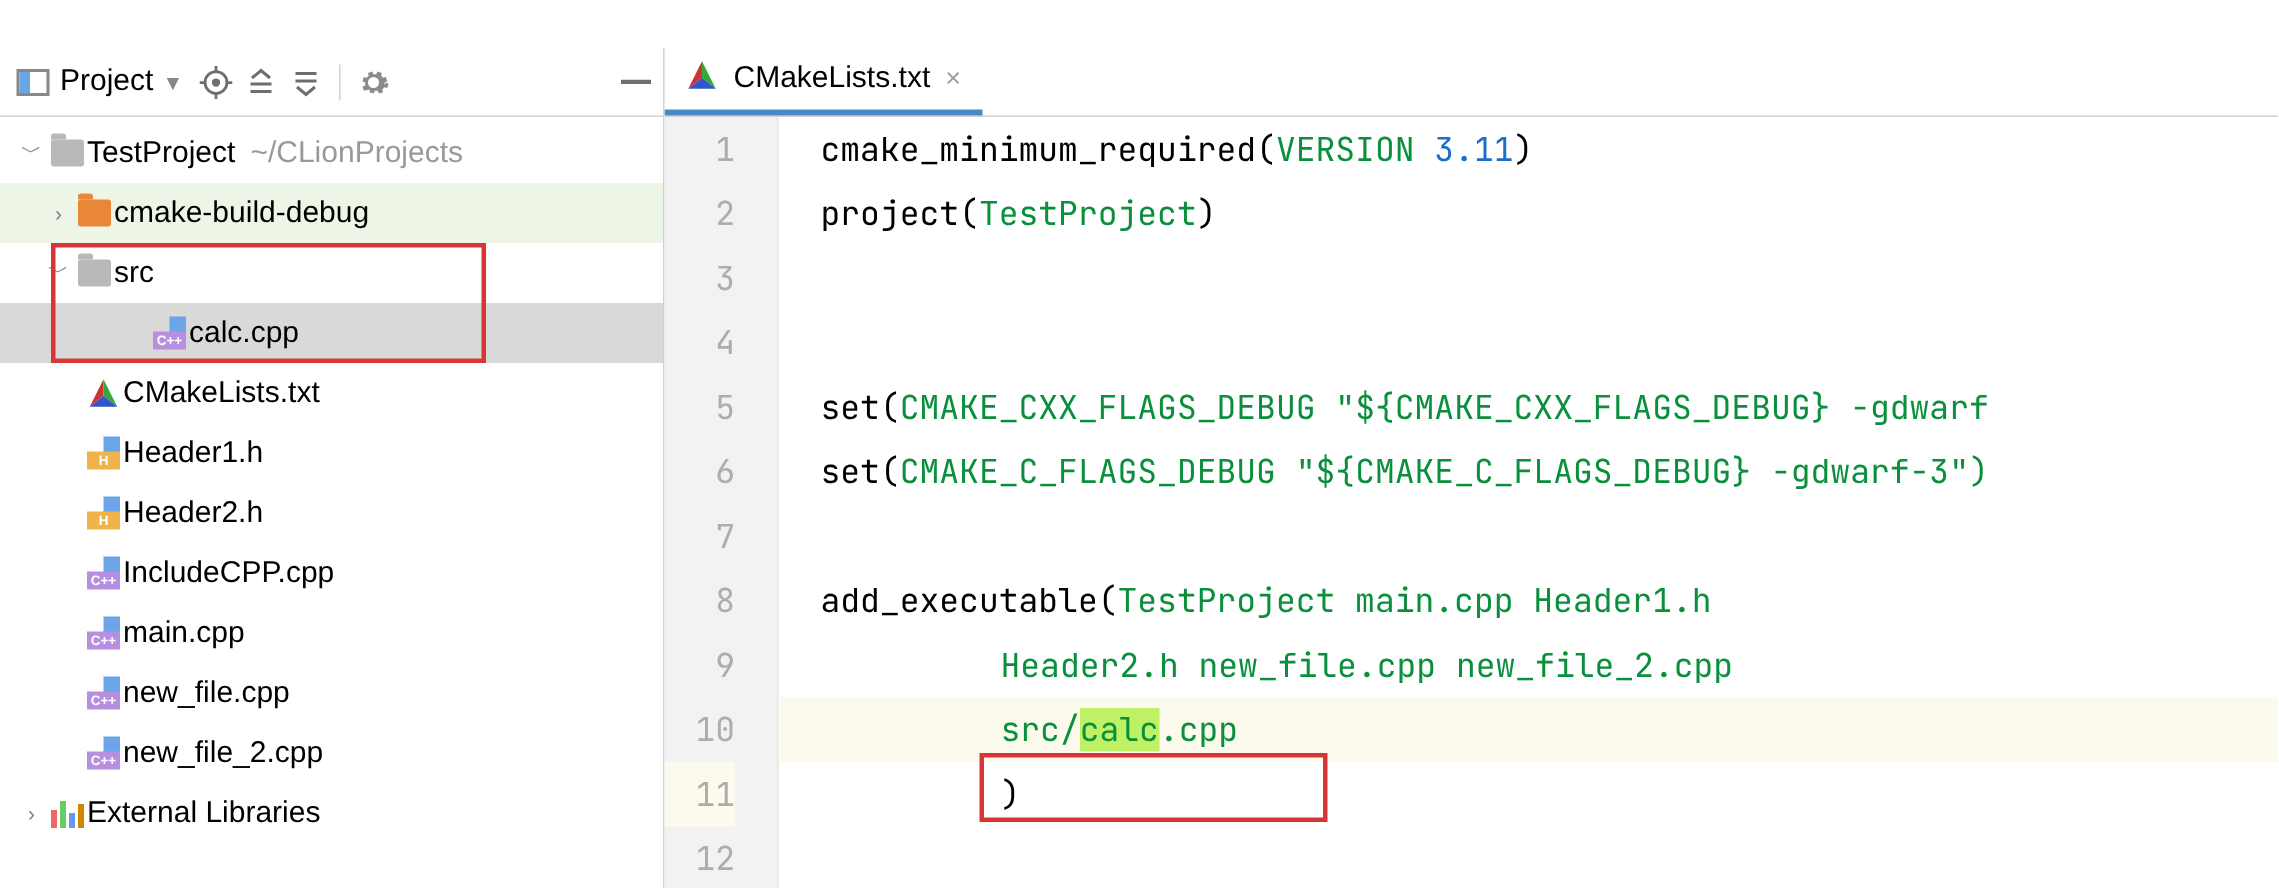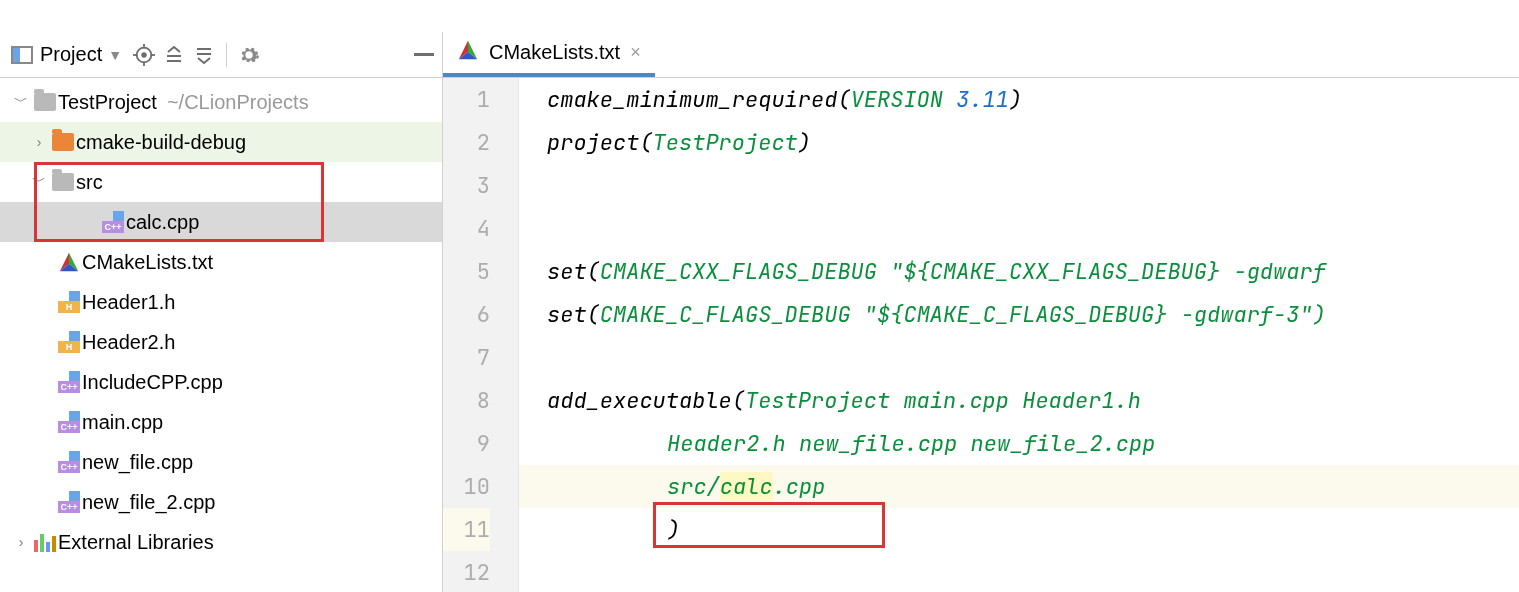--- a/index.html
+++ b/index.html
@@ -144,39 +144,38 @@
   width: 76px;
   background: #f2f2f2;
   color: #adadad;
   text-align: right;
   padding-right: 28px;
   border-right: 1px solid #e6e6e6;
 }
 .code-area {
   flex: 1;
   position: relative;
-  font-style: italic;
 }
 .code-line {
   height: 43px;
   line-height: 43px;
   padding-left: 28px;
   white-space: pre;
 }
 .gutter-line {
   height: 43px;
   line-height: 43px;
 }
 .current-line-g { background: #fcfaed; }
 .current-line-c { background: #fcfaed; }
 .tok-fn { color: #000; }
 .tok-kw { color: #0a8f3c; }
 .tok-str { color: #0a8f3c; }
 .tok-num { color: #1a6ecc; }
-.sel-text { background: #fef9c3; }
+.sel-text { background: #bef264; }
 
 .folder-icon {
   width: 22px; height: 18px; display: inline-block; background: #b9b9b9;
   border-radius: 2px; position: relative;
 }
 .folder-icon::before {
   content: ""; position: absolute; top: -4px; left: 0; width: 10px; height: 4px;
   background: #b9b9b9; border-radius: 2px 2px 0 0;
 }
 .folder-icon.orange { background: #e98638; }

